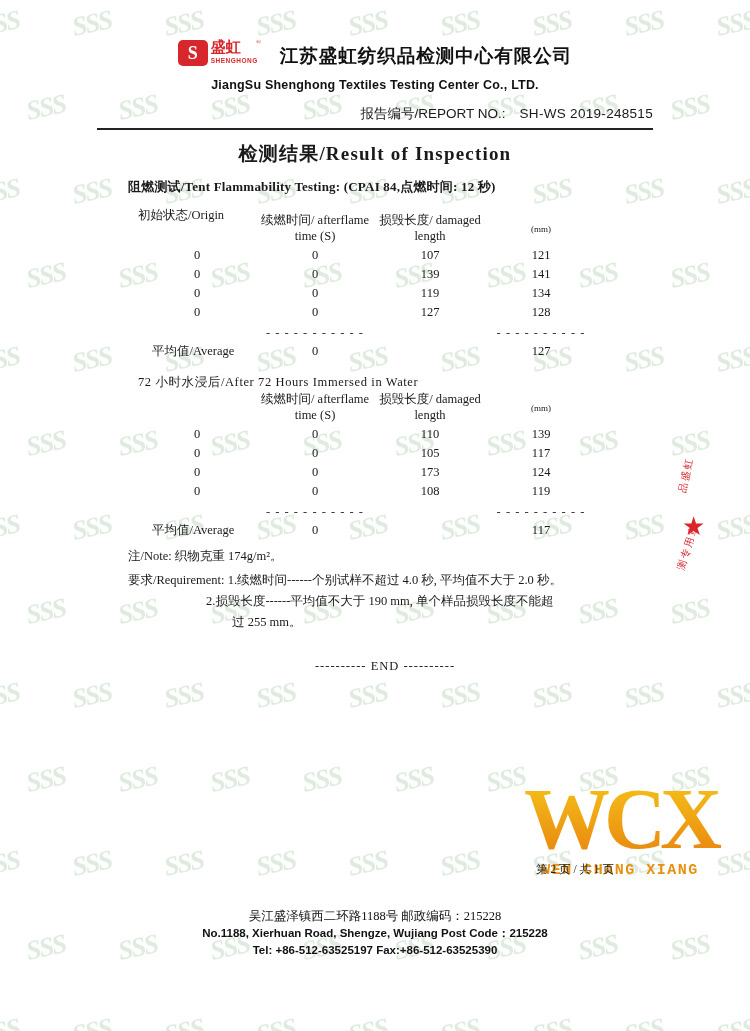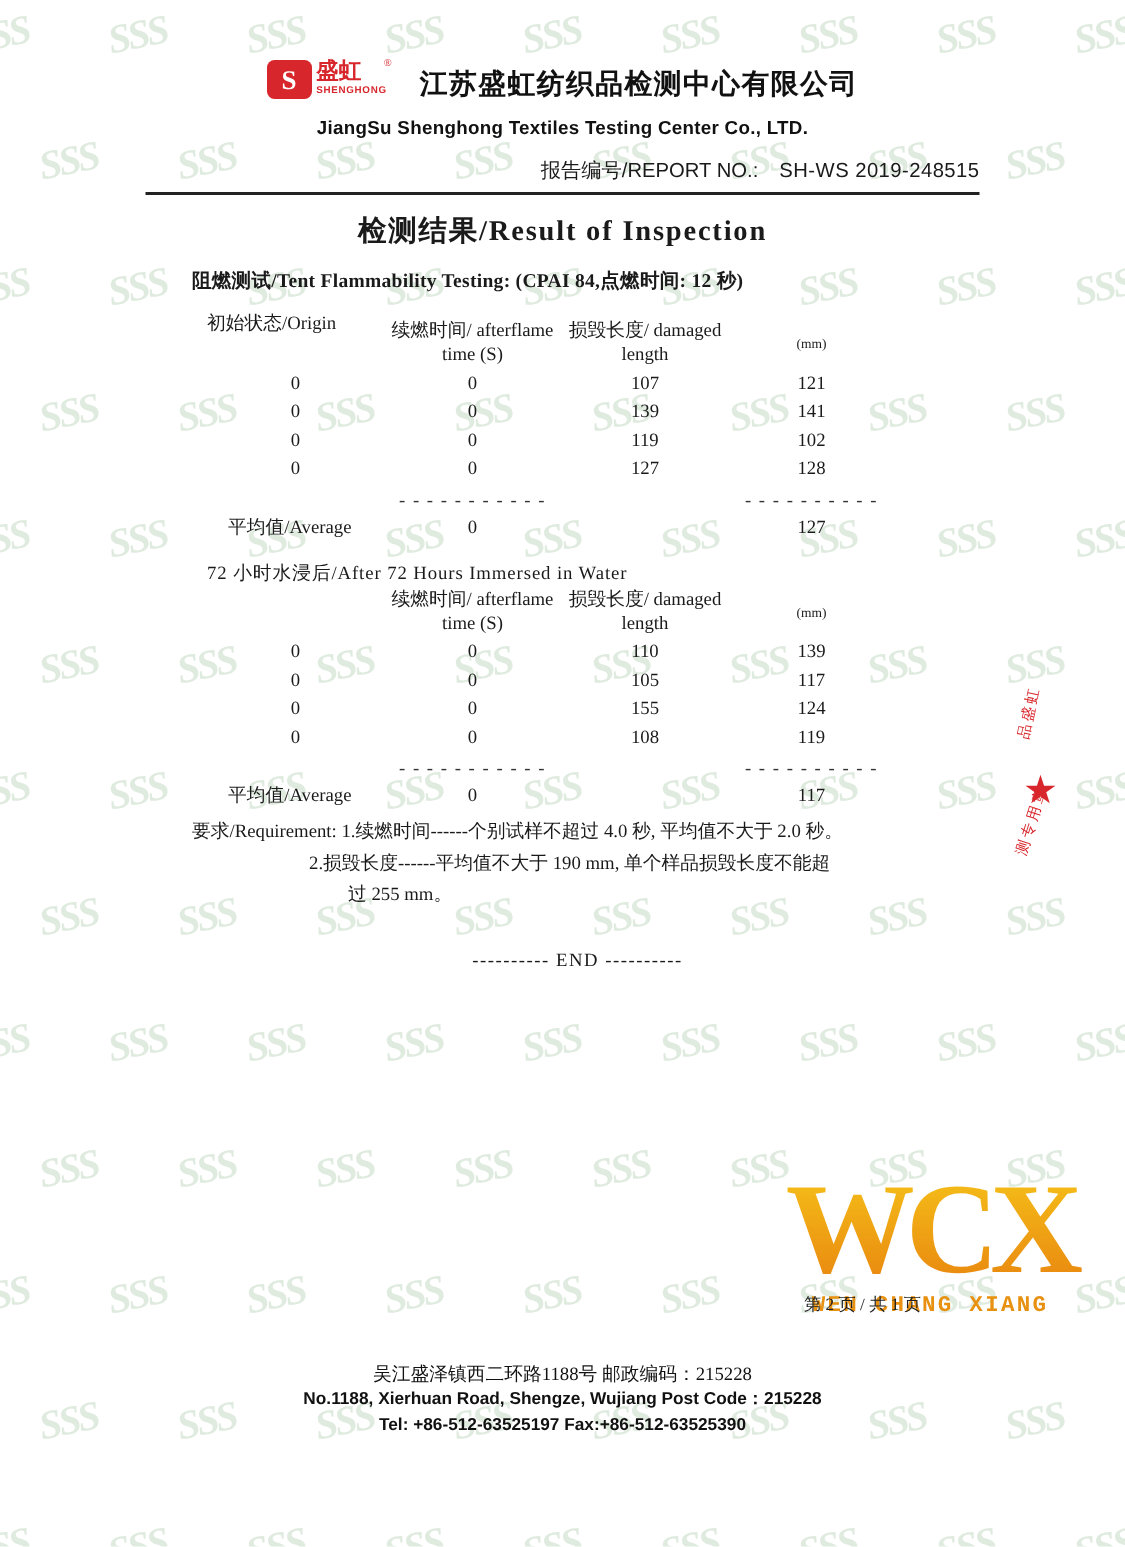--- a/index.html
+++ b/index.html
@@ -529,21 +529,21 @@
       <tr class="rowvals">
         <td>0</td>
         <td>0</td>
         <td>139</td>
         <td>141</td>
       </tr>
       <tr class="rowvals">
         <td>0</td>
         <td>0</td>
         <td>119</td>
-        <td>102</td>
+        <td>134</td>
       </tr>
       <tr class="rowvals">
         <td>0</td>
         <td>0</td>
         <td>127</td>
         <td>128</td>
       </tr>
     </tbody>
       </table>
 
@@ -579,21 +579,21 @@
       </tr>
       <tr class="rowvals">
         <td>0</td>
         <td>0</td>
         <td>105</td>
         <td>117</td>
       </tr>
       <tr class="rowvals">
         <td>0</td>
         <td>0</td>
-        <td>155</td>
+        <td>173</td>
         <td>124</td>
       </tr>
       <tr class="rowvals">
         <td>0</td>
         <td>0</td>
         <td>108</td>
         <td>119</td>
       </tr>
     </tbody>
       </table>
@@ -605,20 +605,21 @@
       <div class="dash-seg" style="width:110px">- - - - - - - - - -</div>
     </div>
 
     <div class="avg-row">
       <div class="avg-label">平均值/Average</div>
       <div class="avg-v1">0</div>
       <div class="avg-gap"></div>
       <div class="avg-v2">117</div>
     </div>
 
+    <div class="note">注/Note: 织物克重 174g/m²。</div>
 
     <div class="req">要求/Requirement: 1.续燃时间------个别试样不超过 4.0 秒, 平均值不大于 2.0 秒。</div>
     <div class="req req-line2">2.损毁长度------平均值不大于 190 mm, 单个样品损毁长度不能超</div>
     <div class="req req-line3">过 255 mm。</div>
 
     <div class="end">---------- END ----------</div>
   </div>
 
   <div class="stamp">
     <div class="stamp-text-top">品盛虹</div>

